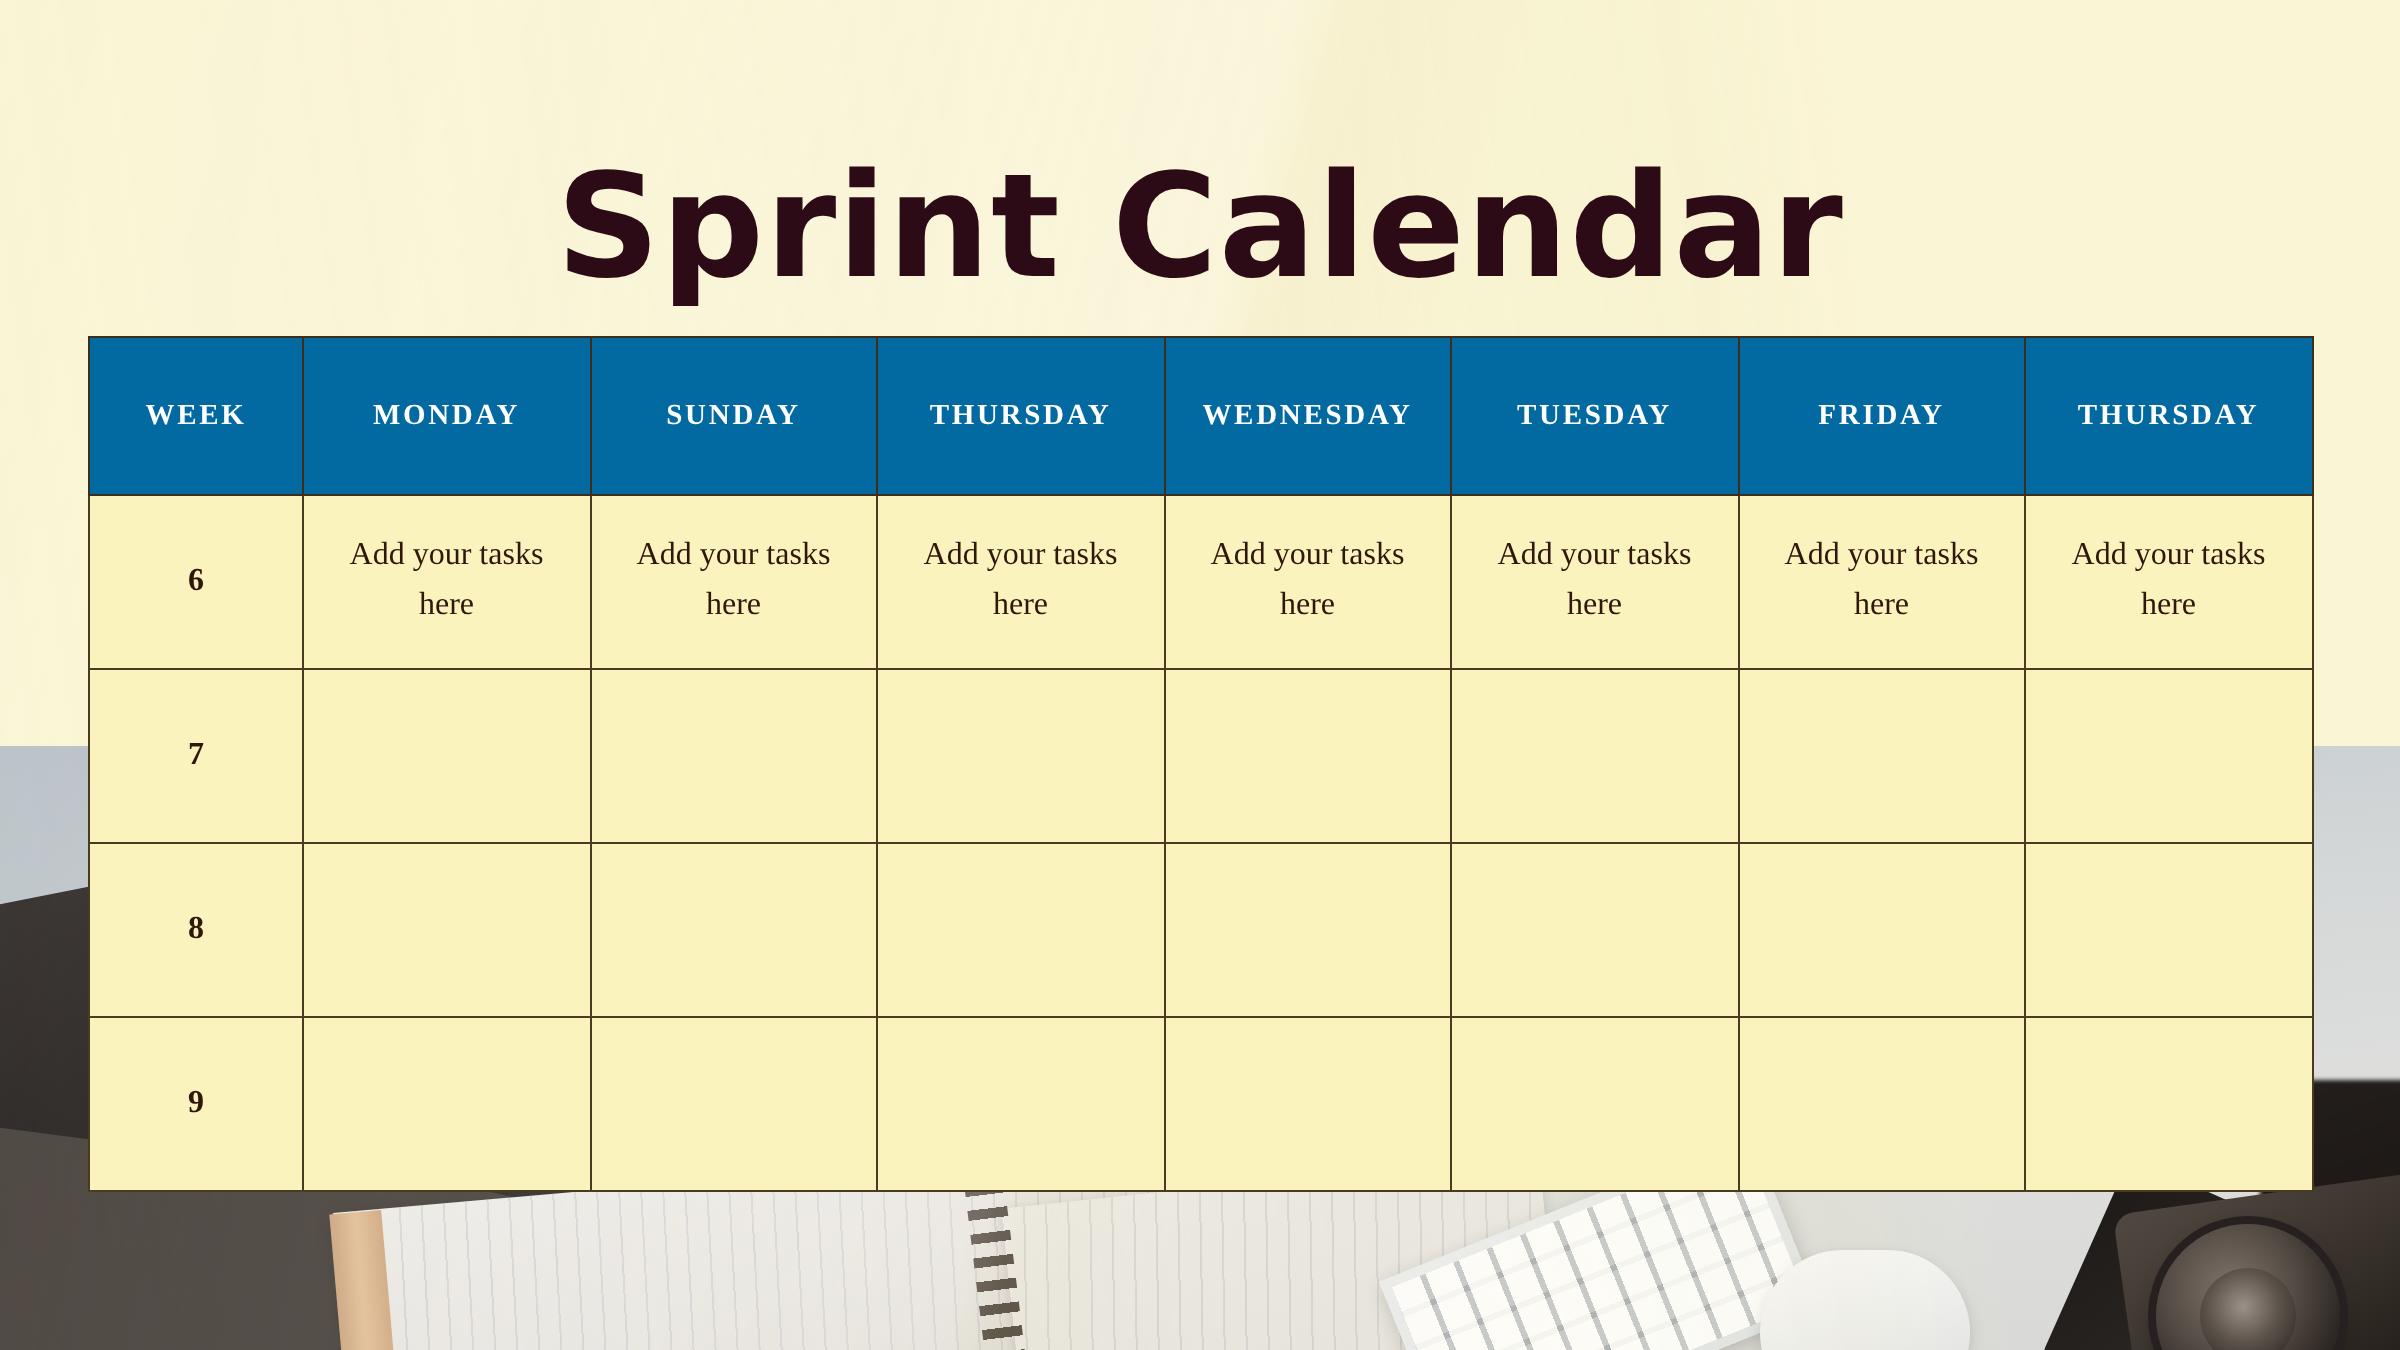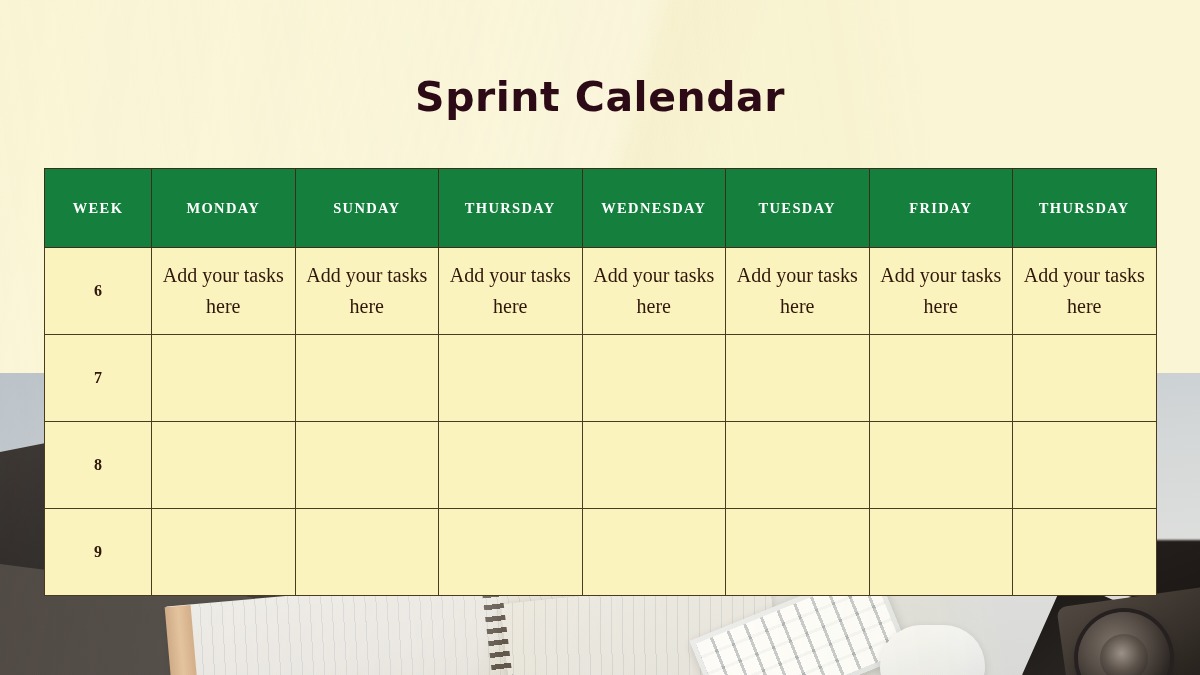--- a/index.html
+++ b/index.html
@@ -159,21 +159,21 @@
   }
 
   
   .title{
     position:absolute;
     left:0; top:76px; width:1200px;
     text-align:center;
     z-index:3;
     font-family:"DejaVu Sans", sans-serif;
     font-weight:bold;
-    font-size:41px;
+    font-size:72px;
     letter-spacing:0.5px;
     color:#2d0b16;
     line-height:1.05;
   }
 
   
   .calendar-wrap{
     position:absolute;
     left:44px; top:168px;
     width:1112px;
@@ -182,42 +182,42 @@
   table.calendar{
     width:1112px;
     border-collapse:collapse;
     table-layout:fixed;
   }
   table.calendar th,
   table.calendar td{
     border:1.5px solid #4a3a20;
   }
   table.calendar thead th{
-    background:#15803d;
+    background:#0369a1;
     color:#ffffff;
     height:79px;
     font-family:"Liberation Serif", serif;
     font-weight:bold;
     font-size:14.5px;
     letter-spacing:1.35px;
     text-align:center;
     vertical-align:middle;
     border-color:#3b2f1c;
   }
   table.calendar thead th.week-head{ width:107px; }
   table.calendar thead th.day-head{ width:143.5px; }
 
   table.calendar tbody td{
     background:#faf3be;
     height:87px;
     text-align:center;
     vertical-align:middle;
     color:#2f1709;
     font-family:"Liberation Serif", serif;
-    font-size:20px;
+    font-size:16px;
     line-height:1.55;
     padding:4px 10px;
   }
   table.calendar tbody td.week-cell{
     font-weight:bold;
     font-size:16px;
   }
   .cell-text{ display:block; }
 </style>
 </head>

